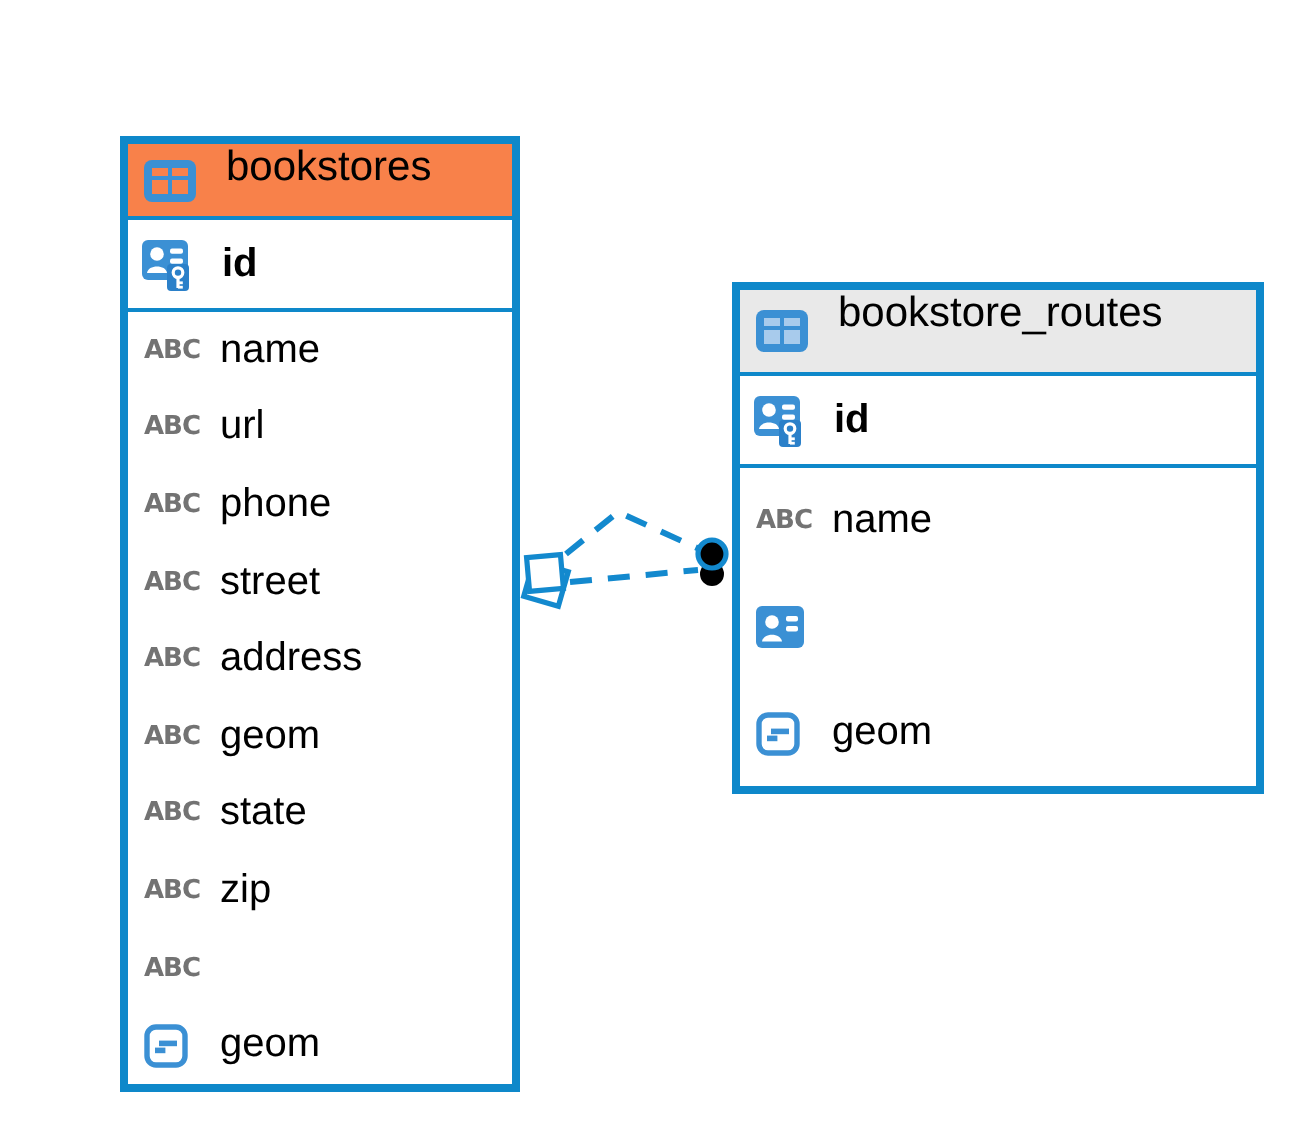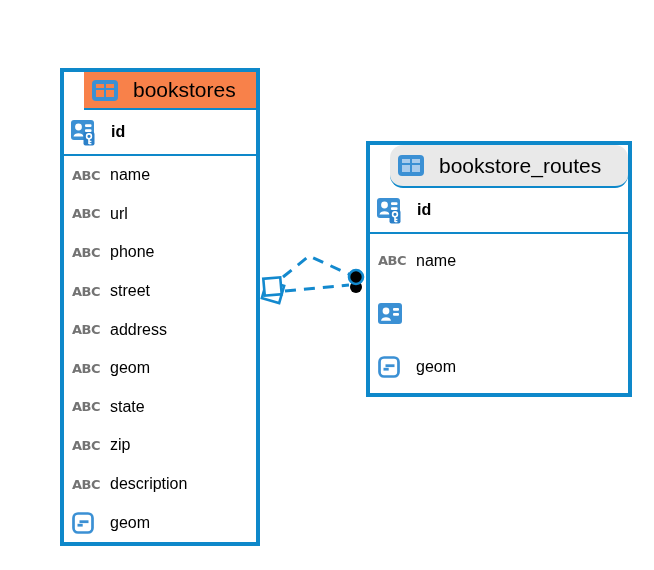--- a/index.html
+++ b/index.html
@@ -7,37 +7,37 @@
     position:relative;width:654px;height:570px;background:#ffffff;overflow:hidden;
     font-family:"Liberation Sans", sans-serif;color:#000;
   }
   .erd-table{
     position:absolute;display:flex;flex-direction:column;
     background:#fff;border:4px solid #0e88ca;box-sizing:border-box;
   }
   .erd-table.t0{left:60px;top:68px;width:200px;height:478px;}
   .erd-table.t1{left:366px;top:141px;width:266px;height:256px;}
   .t-header{
-    display:flex;align-items:center;gap:9px;padding-left:8px;
-    border-bottom:2px solid #0e88ca;flex:0 0 auto;margin-left:20px;
+    display:flex;gap:9px;padding-left:8px;
+    border-bottom:2px solid #0e88ca;flex:0 0 auto;
   }
   .t0 .t-header{height:36px;}
-  .t1 .t-header{height:41px;border-radius:13px;}
+  .t1 .t-header{height:41px;}
   .t-title{font-size:21px;font-weight:400;white-space:nowrap;}
   .pk-row{
     display:flex;align-items:center;gap:8px;padding-left:7px;
     border-bottom:2px solid #0e88ca;flex:0 0 auto;
   }
   .t0 .pk-row{height:44px;}
   .t1 .pk-row{height:44px;}
   .pk-label{font-size:21px;font-weight:700;}
   .t-rows{flex:1 1 auto;display:flex;flex-direction:column;}
   .col-row{display:flex;align-items:center;gap:6px;padding-left:8px;flex:1 1 0;}
   .icon-slot{width:32px;min-width:32px;display:flex;align-items:center;justify-content:flex-start;}
-  .col-label{font-size:16px;white-space:nowrap;}
+  .col-label{font-size:20px;white-space:nowrap;}
   .abc-glyph{
     font-family:"DejaVu Sans", sans-serif;font-weight:800;font-size:13px;
     color:#737373;letter-spacing:-0.5px;line-height:1;
   }
   .connections{position:absolute;left:0;top:0;pointer-events:none;}
   .connections [data-interactable="true"]{pointer-events:auto;}
 </style>
 </head>
 <body>
 
@@ -136,21 +136,20 @@
         <div class="col-row" data-interactable="true">
           <span class="icon-slot" data-interactable="false">
             <span class="abc-glyph">ABC</span>
           </span>
           <span class="col-label" data-interactable="false">zip</span>
         </div>
         <div class="col-row" data-interactable="true">
           <span class="icon-slot" data-interactable="false">
             <span class="abc-glyph">ABC</span>
           </span>
-          <span class="col-label" data-interactable="false">description</span>
         </div>
         <div class="col-row" data-interactable="true">
           <span class="icon-slot" data-interactable="false">
             <svg width="22" height="22" viewBox="0 0 22 22">
               <rect x="1.5" y="1.5" width="19" height="19" rx="4.5" fill="none" stroke="#3b90d4" stroke-width="2.7"></rect>
               <rect x="7.5" y="8.3" width="9" height="2.8" fill="#3b90d4"></rect>
               <rect x="5.5" y="11.8" width="5.2" height="2.8" fill="#3b90d4"></rect>
             </svg>
           </span>
           <span class="col-label" data-interactable="false">geom</span>

